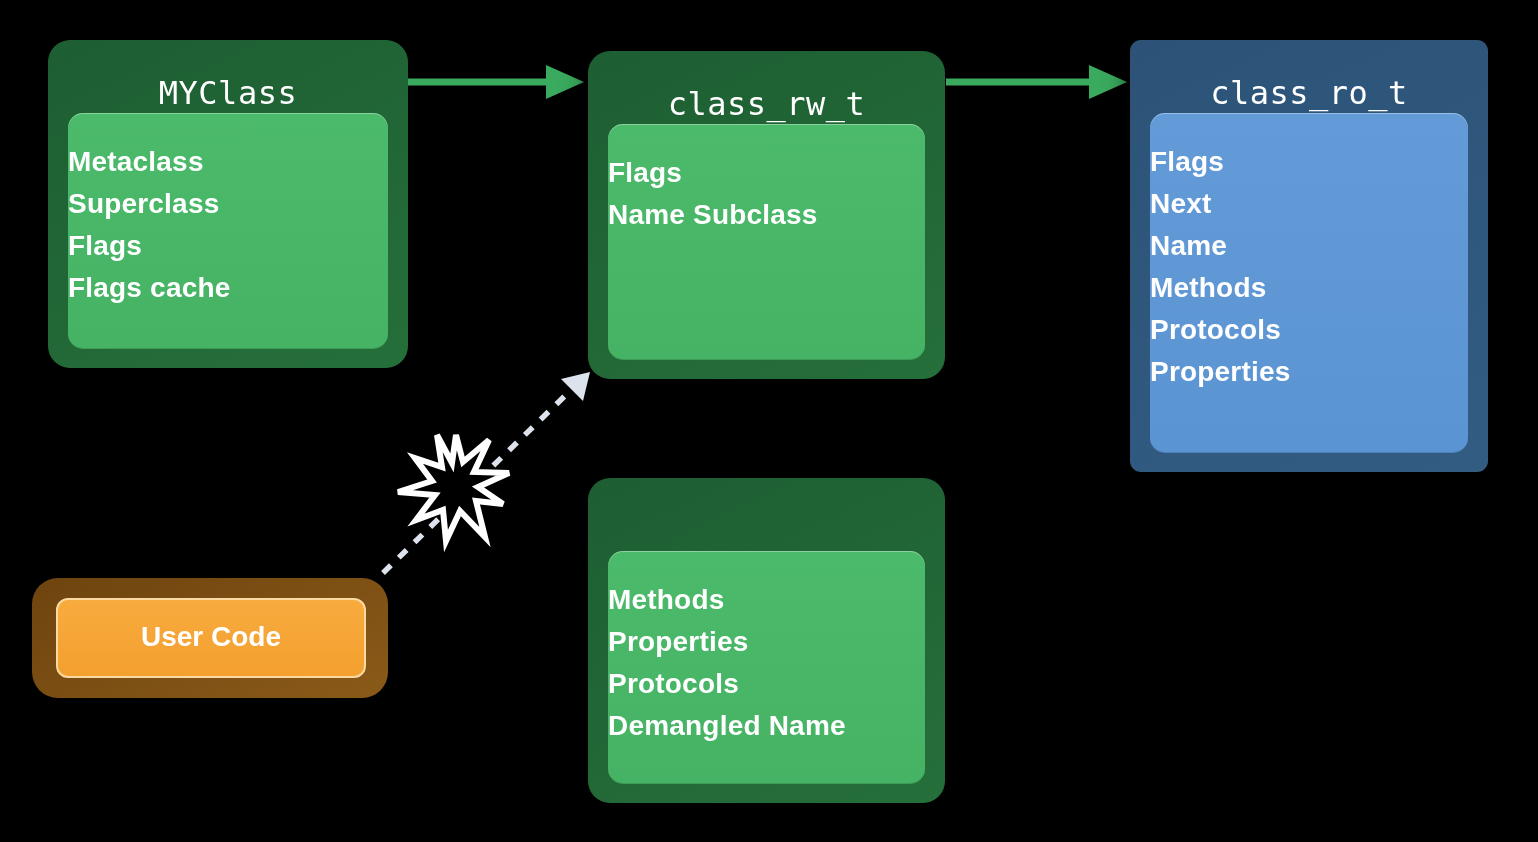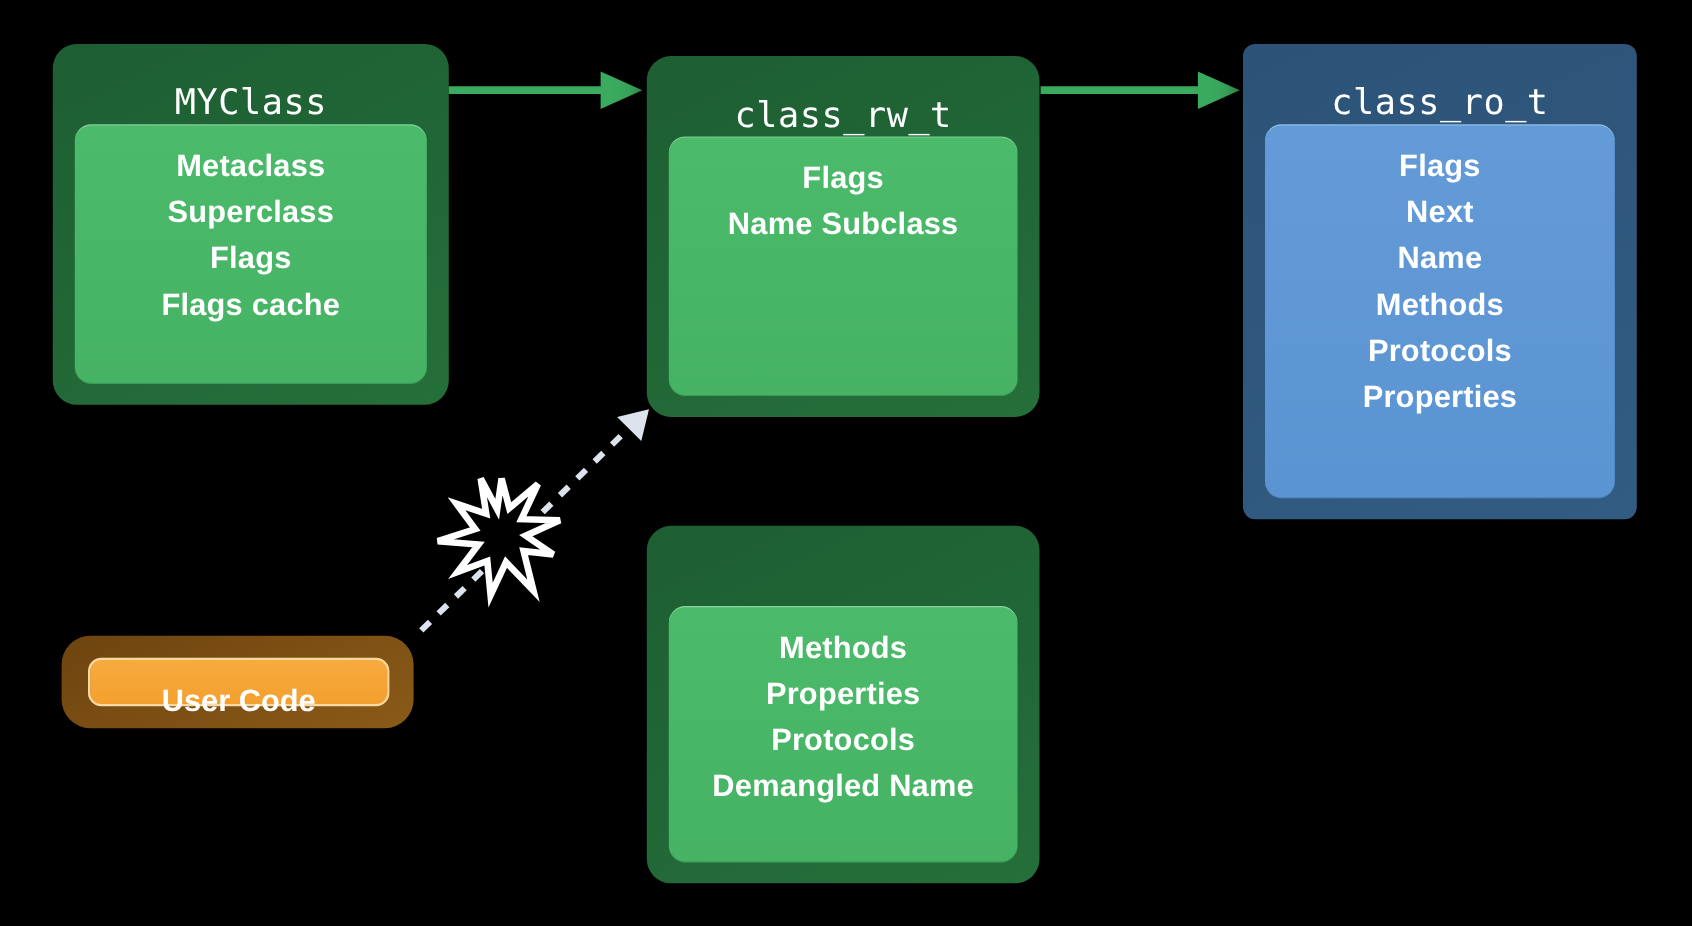--- a/index.html
+++ b/index.html
@@ -36,47 +36,47 @@
     font-family: "DejaVu Sans Mono", monospace;
     font-size: 32px;
     font-weight: 500;
     letter-spacing: 0.5px;
   }
   .node-body {
     position: absolute;
     left: 20px; right: 20px;
     top: 73px; bottom: 19px;
     border-radius: 15px;
-    padding-top: 17px;
+    padding-top: 28px;
     box-sizing: border-box;
-    text-align: center;
   }
   .node-body.green-fill {
     background: linear-gradient(180deg, #4cba6b, var(--green-inner, #45b264));
     box-shadow: inset 0 1px 0 rgba(255,255,255,0.35), inset 0 -1px 0 rgba(0,0,0,0.12);
   }
   .node-body.blue-fill {
     background: linear-gradient(180deg, #639bd8, var(--blue-inner, #5b94d2));
     box-shadow: inset 0 1px 0 rgba(255,255,255,0.35), inset 0 -1px 0 rgba(0,0,0,0.12);
   }
   .field {
     color: var(--text, #ffffff);
     font-size: 28px;
     font-weight: 700;
     line-height: 42px;
     letter-spacing: 0.2px;
   }
   
   .user-node {
     position: absolute;
-    left: 56px; top: 578px;
-    width: 320px; height: 84px;
+    left: 32px; top: 578px;
+    width: 320px; height: 120px;
     border-radius: 26px;
     background: linear-gradient(155deg, var(--orange-outer-top, #6e440f), var(--orange-outer-bottom, #8a5a18));
     box-shadow: 0 10px 26px rgba(0,0,0,0.65);
+    padding-left: 36px;
   }
   .user-inner {
     position: absolute;
     left: 24px; right: 22px;
     top: 20px; bottom: 20px;
     border-radius: 12px;
     background: linear-gradient(180deg, #f8ab3e, var(--orange-inner, #f3a02f));
     border: 2px solid var(--orange-inner-border, #fbd9a3);
     box-sizing: border-box;
     text-align: center;

